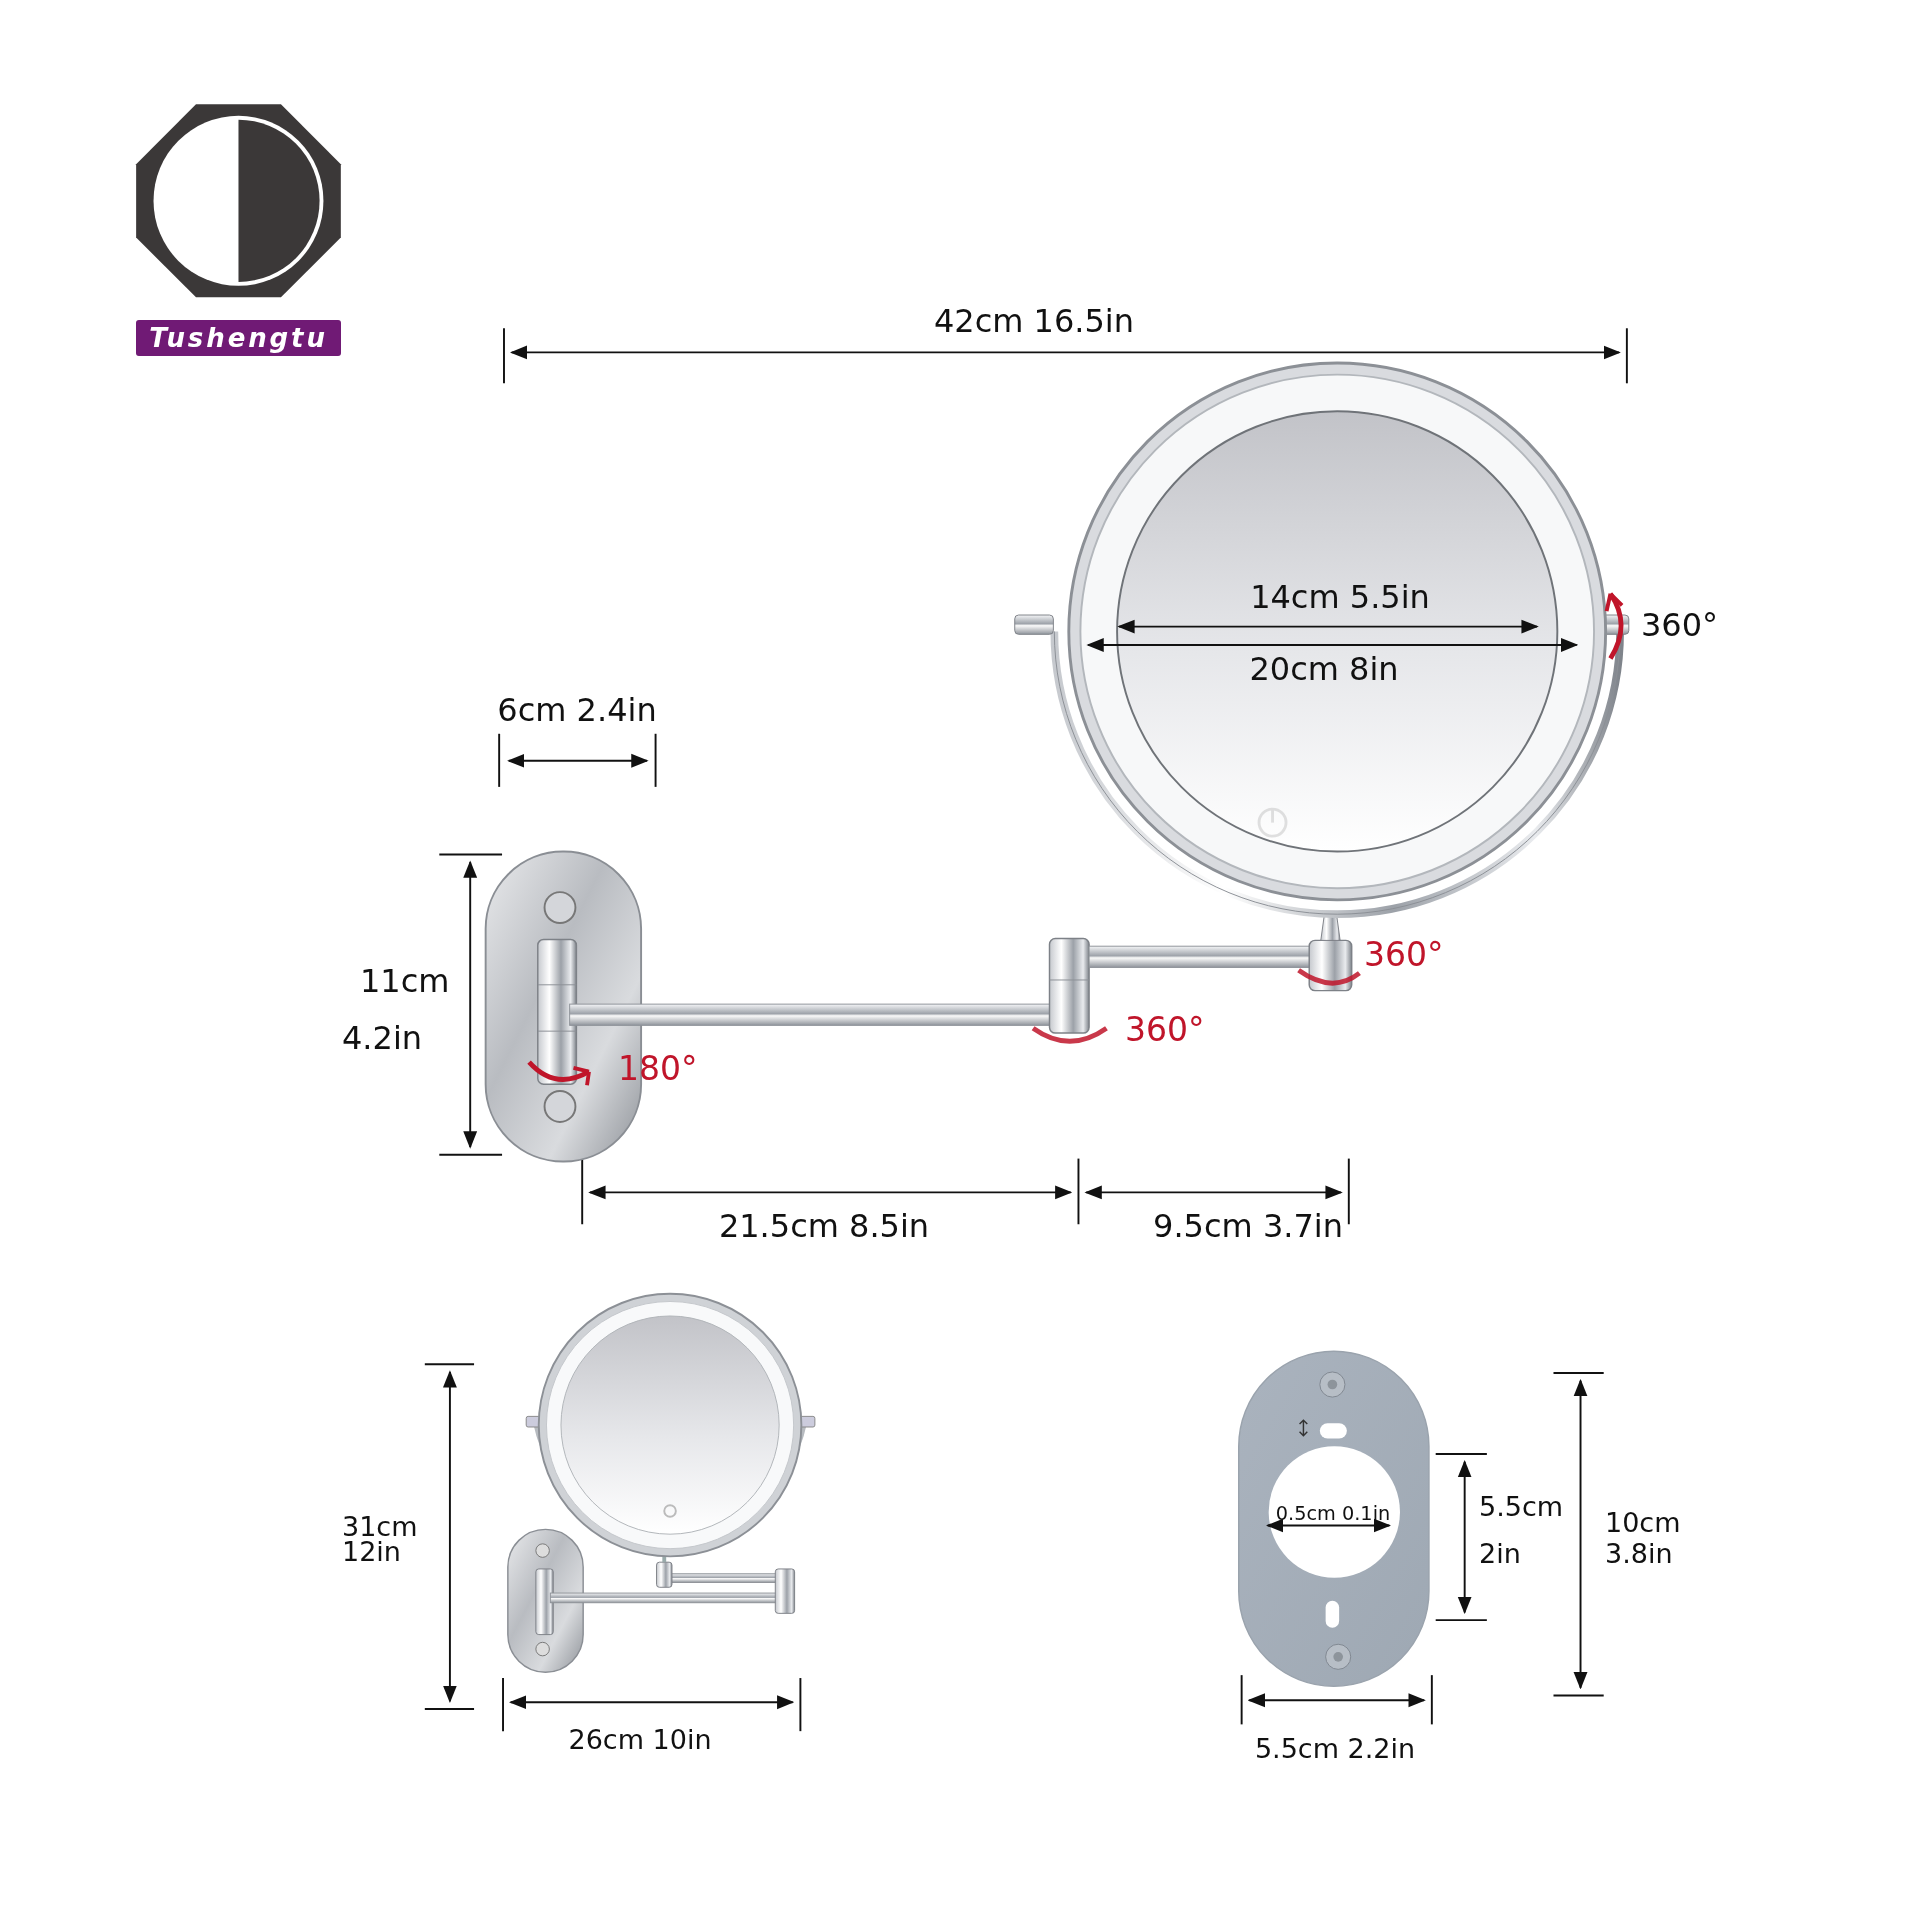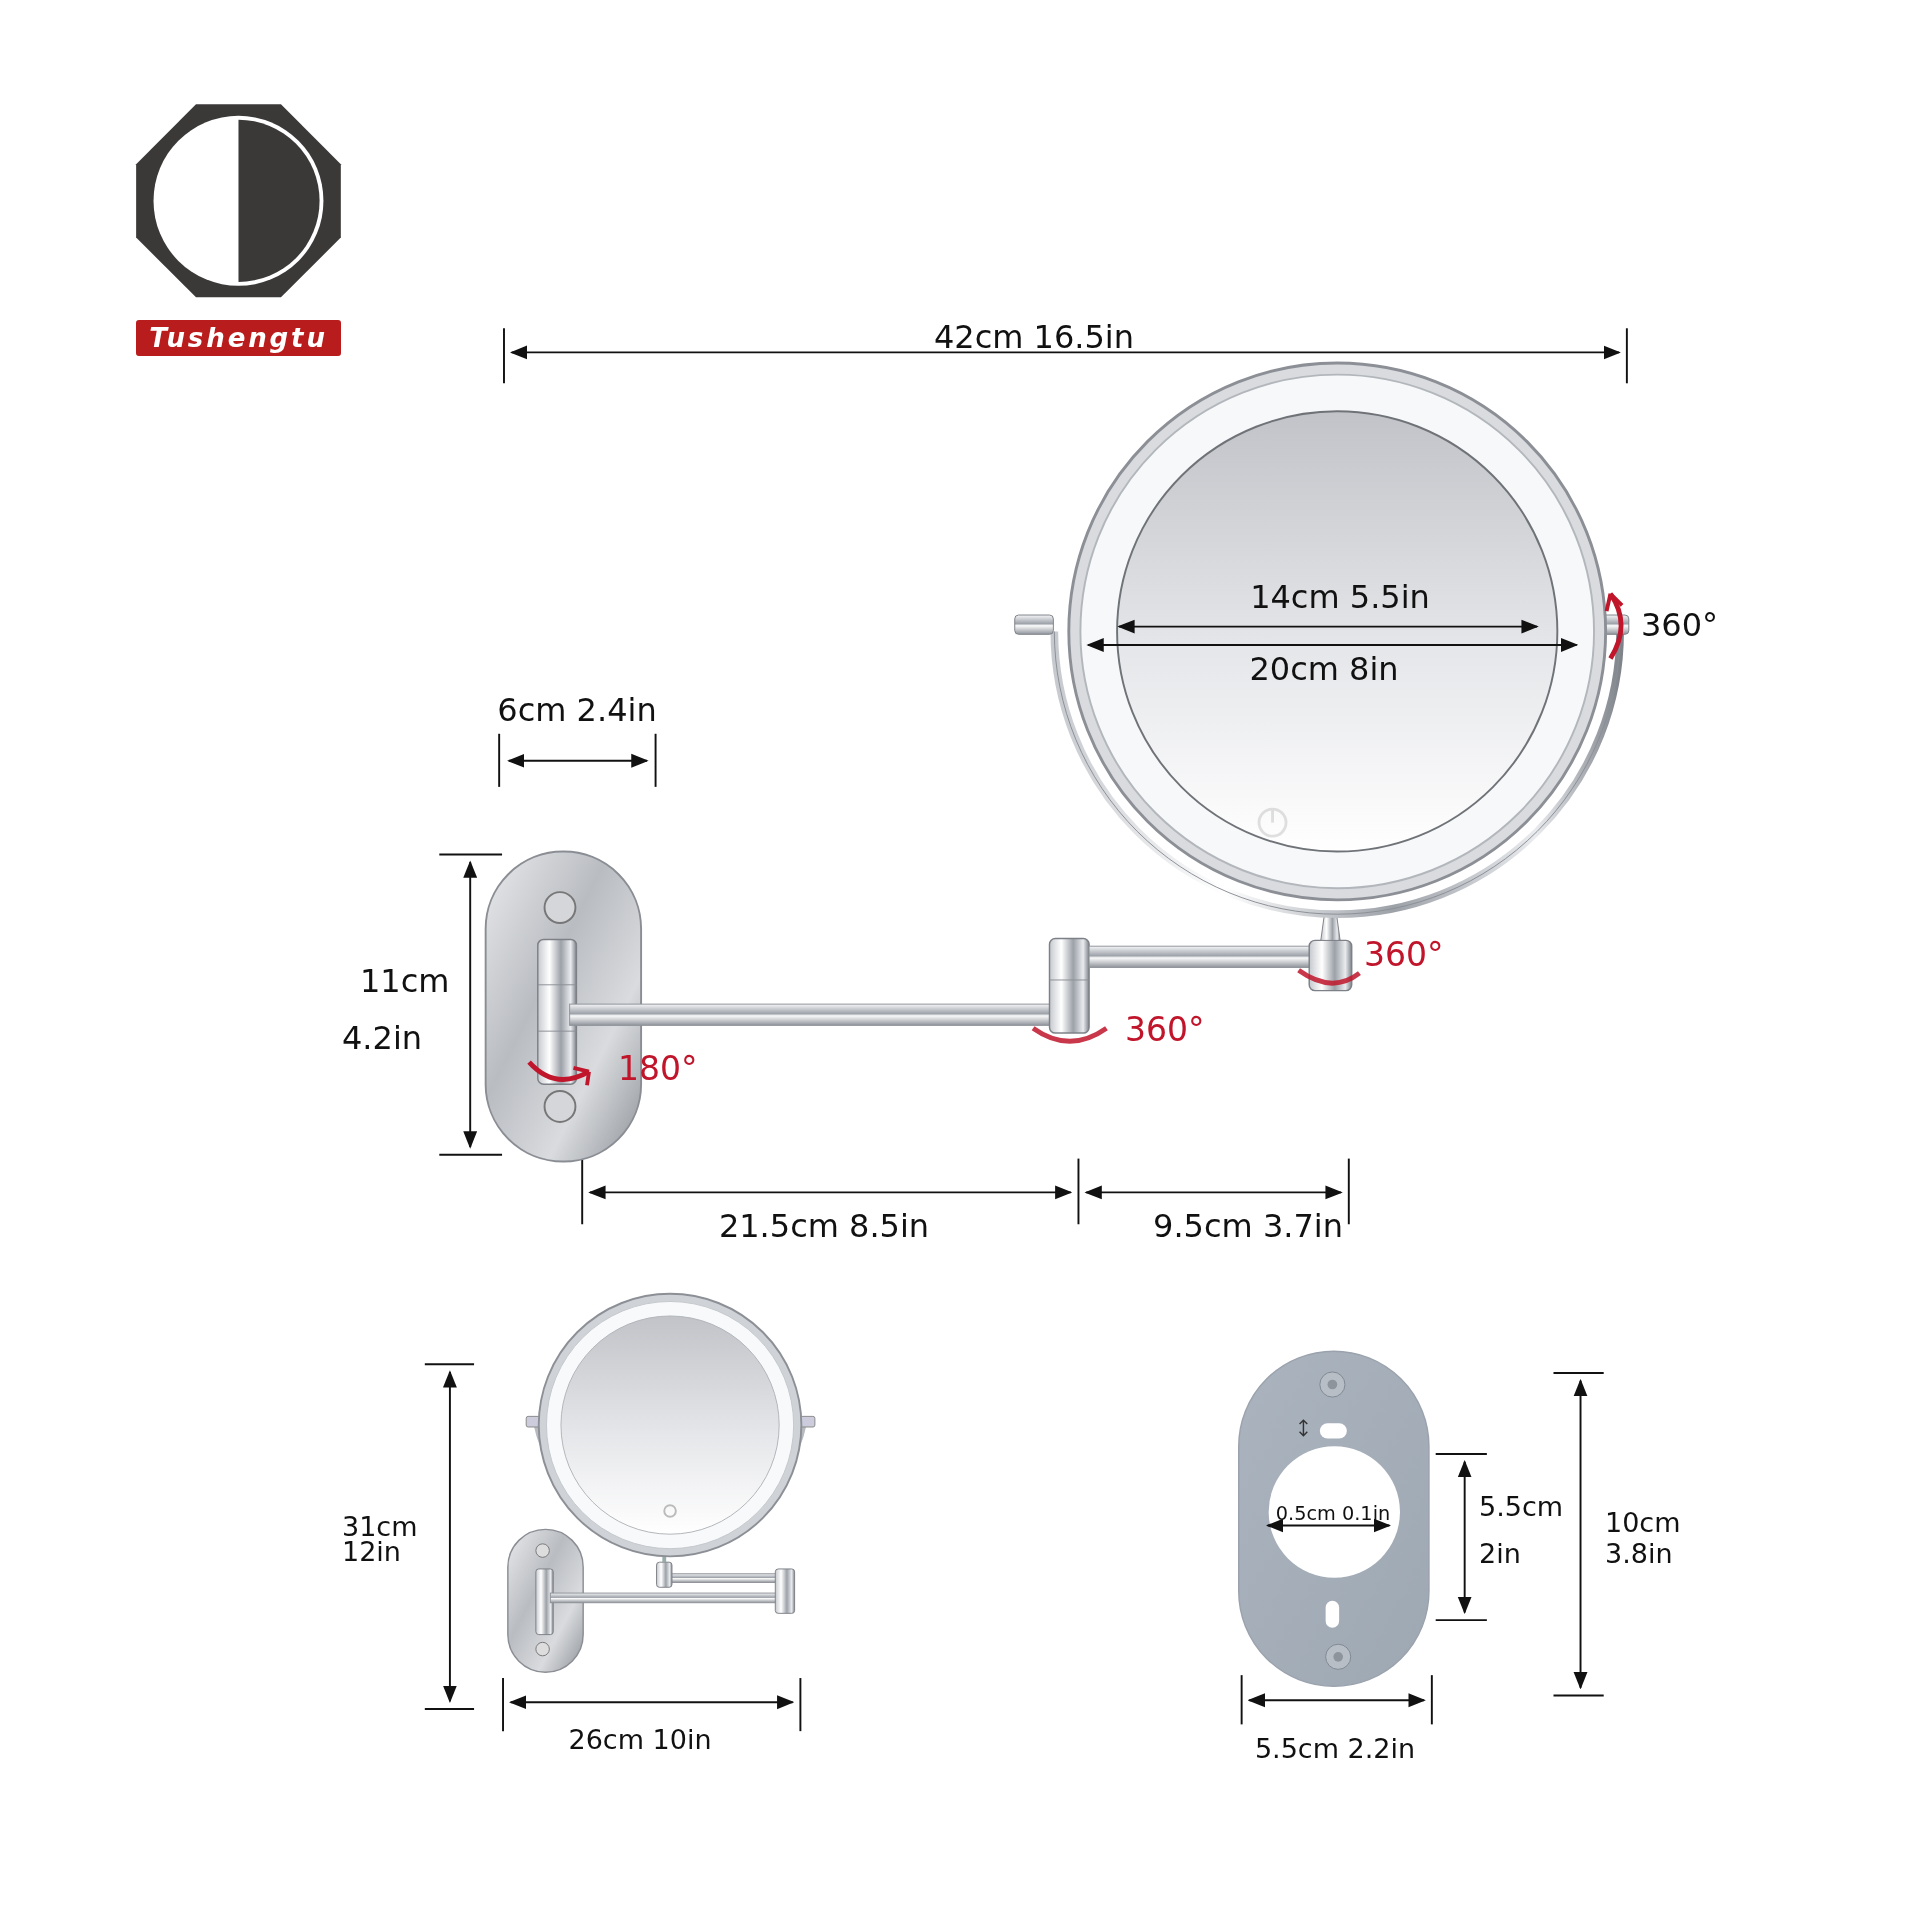--- a/index.html
+++ b/index.html
@@ -5,21 +5,21 @@
   html, body { margin:0; padding:0; background:#ffffff; }
   body { width:1931px; height:1931px; position:relative; overflow:hidden;
          font-family:"DejaVu Sans", sans-serif; color:#111; }
   .lbl { position:absolute; font-size:32px; white-space:nowrap; color:#111; line-height:1; }
   .lbl.c { transform:translateX(-50%); }
   .lbl.red { color:#c0152a; font-size:33px; }
   .lbl.sm { font-size:19.3px; }
   .lbl.md { font-size:27px; }
   svg.full { position:absolute; left:0; top:0; }
   .brand-banner { position:absolute; left:136px; top:320px; width:205px; height:36px;
-                  background:#b91c1c; border-radius:2.9px; display:flex; align-items:center; justify-content:center; }
+                  background:#701a75; border-radius:2.9px; display:flex; align-items:center; justify-content:center; }
   .brand-text { color:#fff; font-weight:bold; font-style:italic; font-size:26px; letter-spacing:2.9px; }
 </style>
 </head>
 <body>
 
 <svg class="full" width="1931" height="1931" viewBox="0 0 2000 2000">
   <defs>
     <marker id="ah" viewBox="0 0 10 10" refX="9" refY="5" markerWidth="9" markerHeight="9" orient="auto-start-reverse">
       <path d="M0,1 L10,5 L0,9 z" fill="#111"></path>
     </marker>
@@ -179,21 +179,21 @@
       <line x1="1483" y1="1735" x2="1483" y2="1786"></line>
       <line x1="1294" y1="1761" x2="1475" y2="1761" marker-start="url(#ah)" marker-end="url(#ah)"></line>
     </g>
   </g>
 </svg>
 
 <div class="brand-banner">
   <span class="brand-text">Tushengtu</span>
 </div>
 
-<div class="lbl c" style="left:1034px; top:305px;margin-top:16px;">42cm 16.5in</div>
+<div class="lbl c" style="left:1034px; top:305px;">42cm 16.5in</div>
 <div class="lbl c" style="left:1340px; top:581px;">14cm 5.5in</div>
 <div class="lbl c" style="left:1324px; top:653px;">20cm 8in</div>
 <div class="lbl" style="left:1641px; top:609px;">360°</div>
 <div class="lbl c" style="left:577px; top:694px;">6cm 2.4in</div>
 <div class="lbl" style="left:360px; top:965px;text-align:right;">11cm</div>
 <div class="lbl" style="left:342px; top:1022px;">4.2in</div>
 <div class="lbl red" style="left:618px; top:1052px;">180°</div>
 <div class="lbl red" style="left:1125px; top:1013px;">360°</div>
 <div class="lbl red" style="left:1364px; top:938px;">360°</div>
 <div class="lbl c" style="left:824px; top:1210px;">21.5cm 8.5in</div>

